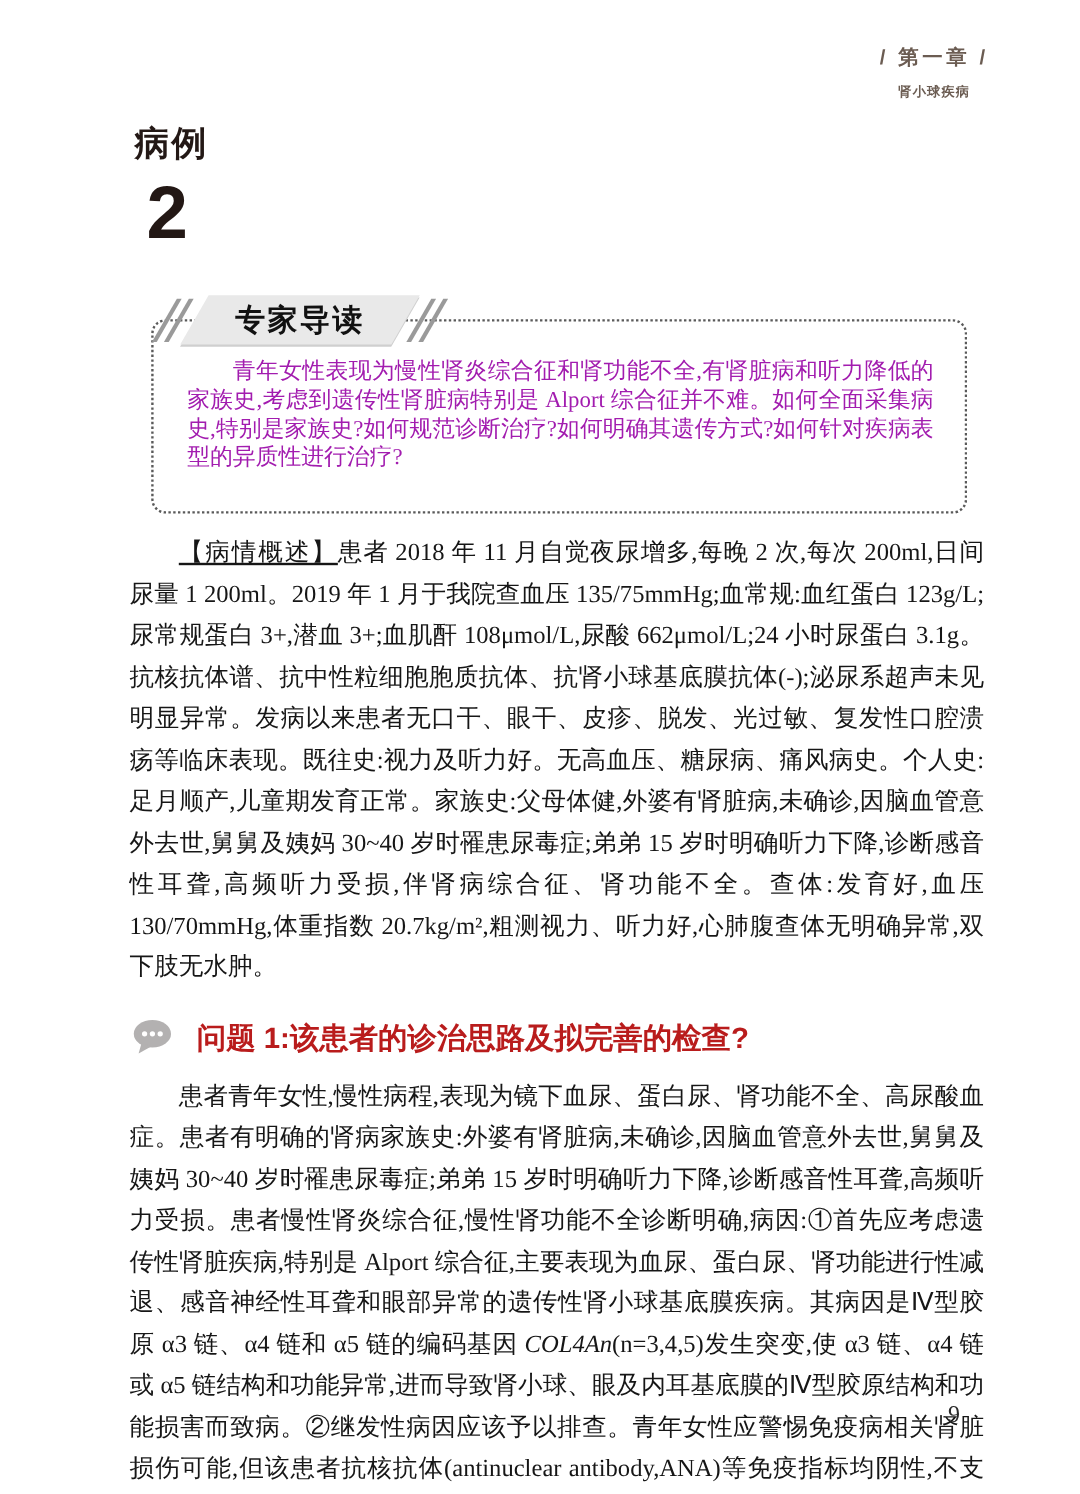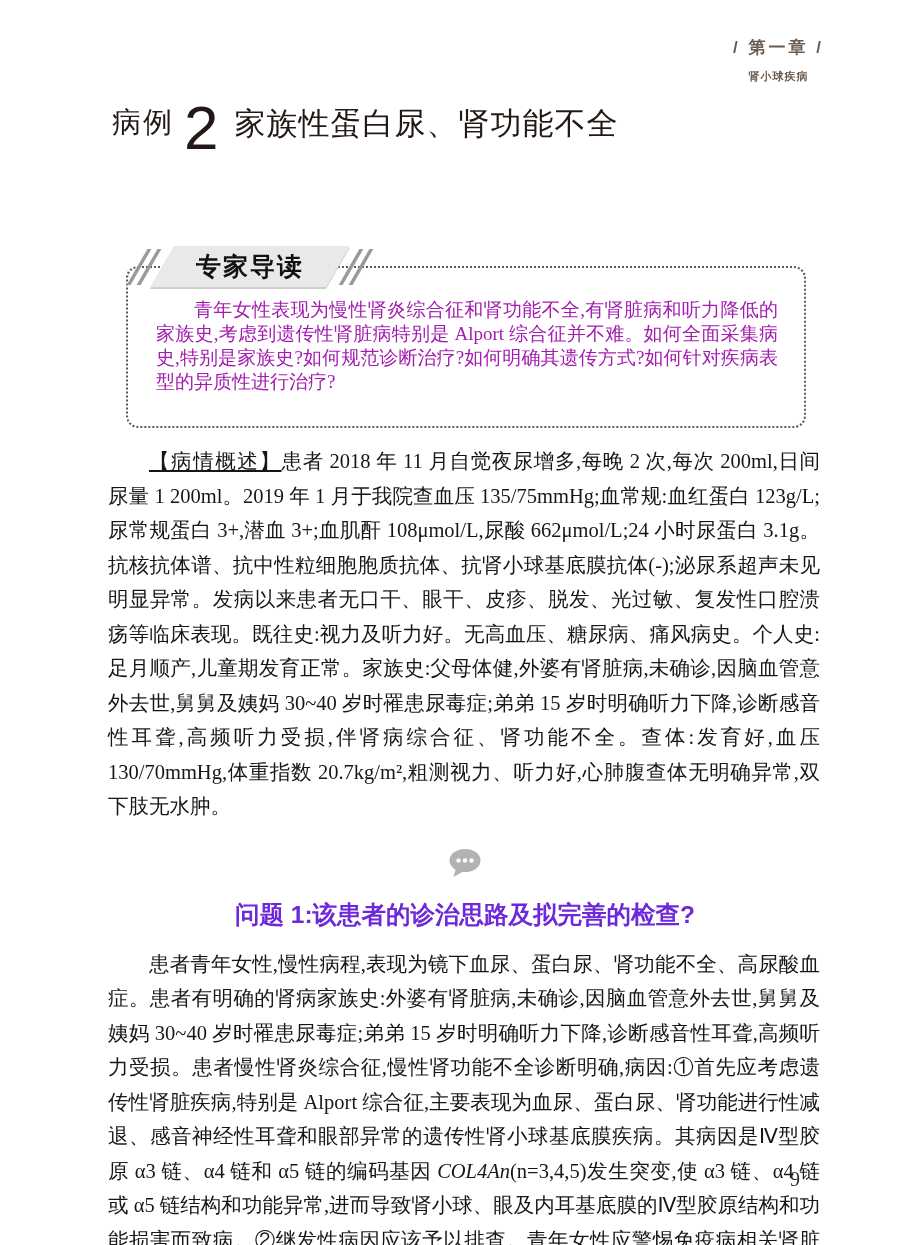--- a/index.html
+++ b/index.html
@@ -10,22 +10,22 @@
   
   .running-head{
     position:absolute;top:36px;right:76px;text-align:center;
     color:#6b5c52;font-family:"Liberation Sans", sans-serif;font-weight:bold;
   }
   .running-head .line1{font-size:17px;letter-spacing:3px;}
   .running-head .line2{font-size:11px;margin-top:10px;letter-spacing:1px;}
 
   
   .title-row{
-    position:absolute;left:112px;top:100px;display:flex;align-items:center;
-    color:#231815;font-family:"Liberation Sans", sans-serif;font-weight:normal;white-space:nowrap;
+    position:absolute;left:112px;top:100px;display:flex;align-items:flex-start;
+    color:#231815;font-family:"Liberation Sans", sans-serif;font-weight:bold;white-space:nowrap;flex-direction:column;
   }
   .case-label{font-size:29px;padding-bottom:10px;letter-spacing:2px;}
   .case-number{font-size:62px;line-height:0.9;margin:0 16px 0 10px;}
   .case-name{font-size:31px;padding-bottom:8px;letter-spacing:1px;}
 
   
   .expert-box{
     position:absolute;left:126px;top:266px;width:676px;height:158px;
     border:2px dotted #5a5a5a;border-radius:12px;background:#fff;
   }
@@ -51,43 +51,41 @@
   .content{position:absolute;left:108px;top:444px;width:712px;}
   .body-para{
     margin:0;font-size:20.5px;line-height:34.5px;text-indent:2em;text-align:justify;
     color:#161616;
   }
   .inline-label{letter-spacing:1px;text-decoration:underline;}
   .gene{font-style:italic;}
 
   .question-row{
     display:flex;align-items:center;gap:20px;margin:24px 0 16px 2px;
-    font-family:"Liberation Sans", sans-serif;font-weight:bold;font-size:24.5px;color:#6d28d9;
+    font-family:"Liberation Sans", sans-serif;font-weight:bold;font-size:24.5px;color:#b91c1c;
     white-space:nowrap;
-    flex-direction:column;
   }
   .bubble{flex:0 0 auto;display:block;}
 
   .page-number{
     position:absolute;right:100px;top:1168px;font-size:20px;color:#2a2a2a;
     font-family:"Liberation Serif", serif;
   }
 </style>
 </head>
 <body>
 
 <div class="running-head">
   <div class="line1">/  第一章  /</div>
   <div class="line2">肾小球疾病</div>
 </div>
 
 <div class="title-row">
   <span class="case-label">病例</span>
   <span class="case-number">2</span>
-  <span class="case-name">家族性蛋白尿、肾功能不全</span>
 </div>
 
 <div class="expert-box">
   <div class="expert-banner">
     <span class="slash-bar"></span>
     <span class="slash-bar"></span>
     <span class="banner-body">
       <span class="banner-text">专家导读</span>
     </span>
     <span class="slash-bar"></span>

